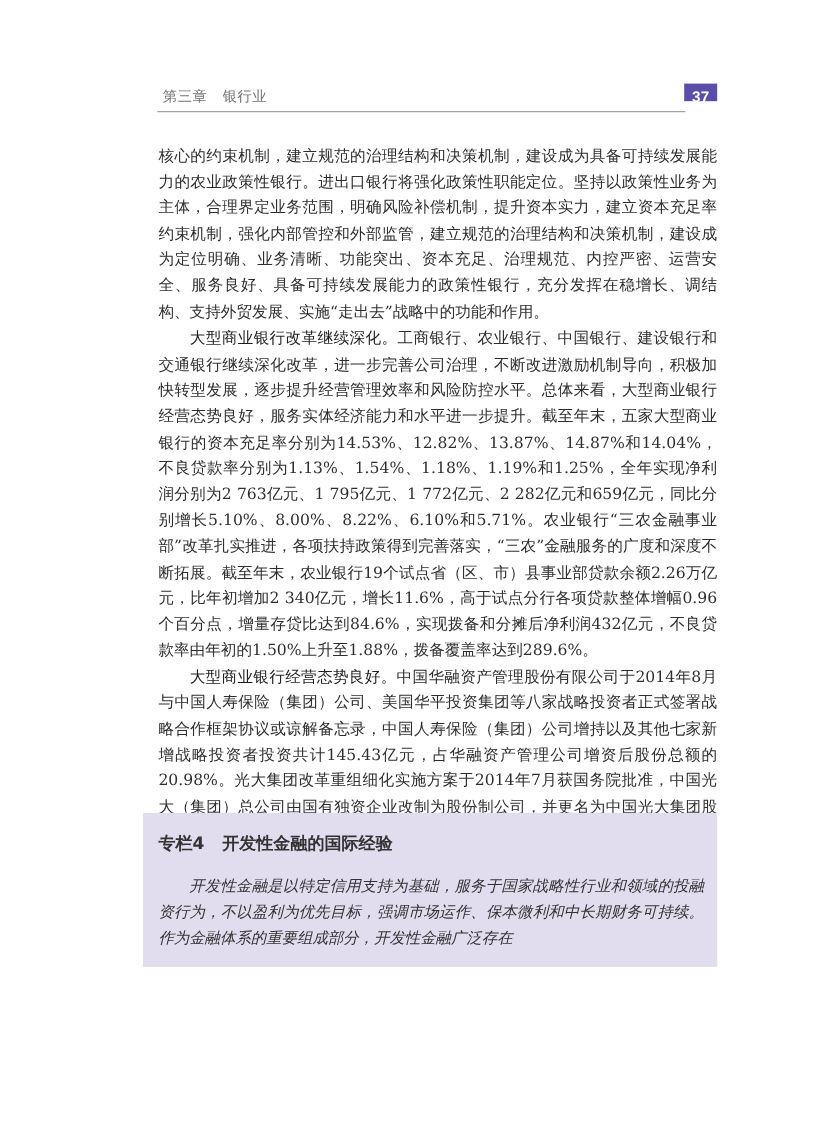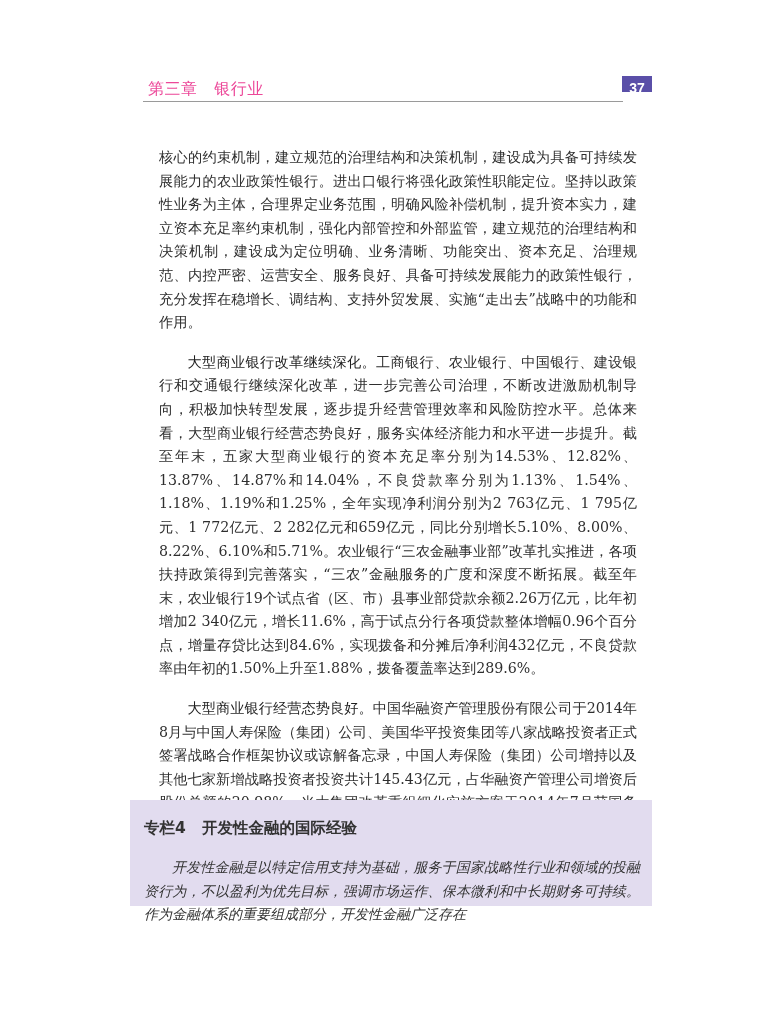--- a/index.html
+++ b/index.html
@@ -19,22 +19,22 @@
     position: absolute;
     left: 143px;
     top: 76px;
     width: 509px;
     height: 24px;
   }
   .header-title {
     position: absolute;
     left: 5px;
     top: 3px;
-    font-size: 16px;
-    color: #ec4899;
+    font-size: 13px;
+    color: #737373;
     letter-spacing: 0.5px;
     white-space: pre;
   }
   .header-line {
     position: absolute;
     left: 0;
     top: 25px;
     width: 480px;
     height: 1px;
     background: #9a9a9a;
@@ -58,36 +58,36 @@
     left: 143px;
     top: 130px;
     width: 510px;
     font-size: 14.2px;
     line-height: 23.6px;
     text-align: justify;
     text-justify: inter-character;
     color: #2e2e2e;
   }
   .body-text p {
-    margin: 16px;
+    margin: 1px;
   }
   .para-indent {
     text-indent: 2em;
   }
   .lead {
     font-family: "DejaVu Sans", "Liberation Sans", sans-serif;
     font-weight: normal;
     color: #1e1e1e;
   }
   .sidebar-box {
     position: absolute;
     left: 130px;
-    top: 800px;
+    top: 739px;
     width: 522px;
-    height: 106px;
+    height: 140px;
     background: #e2dcef;
   }
   .sidebar-title {
     position: absolute;
     left: 14px;
     top: 18px;
     font-family: "DejaVu Sans", "Liberation Sans", sans-serif;
     font-weight: bold;
     font-size: 15.5px;
     color: #333333;

